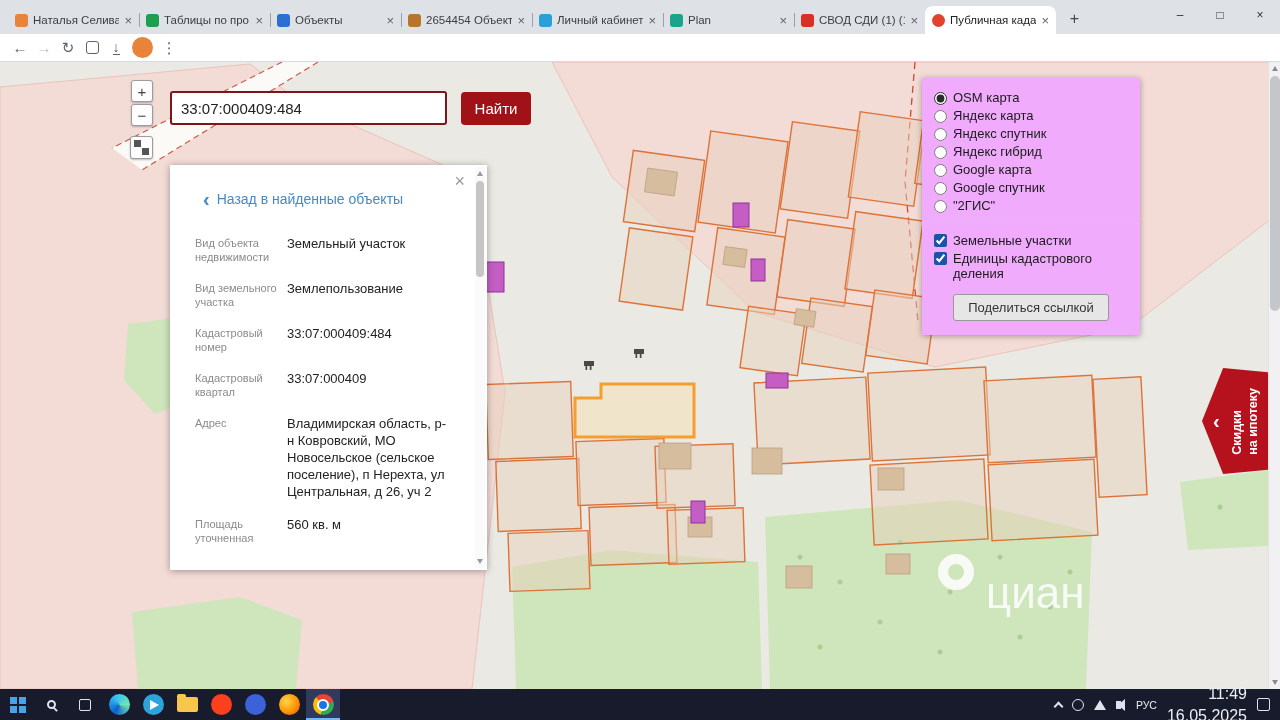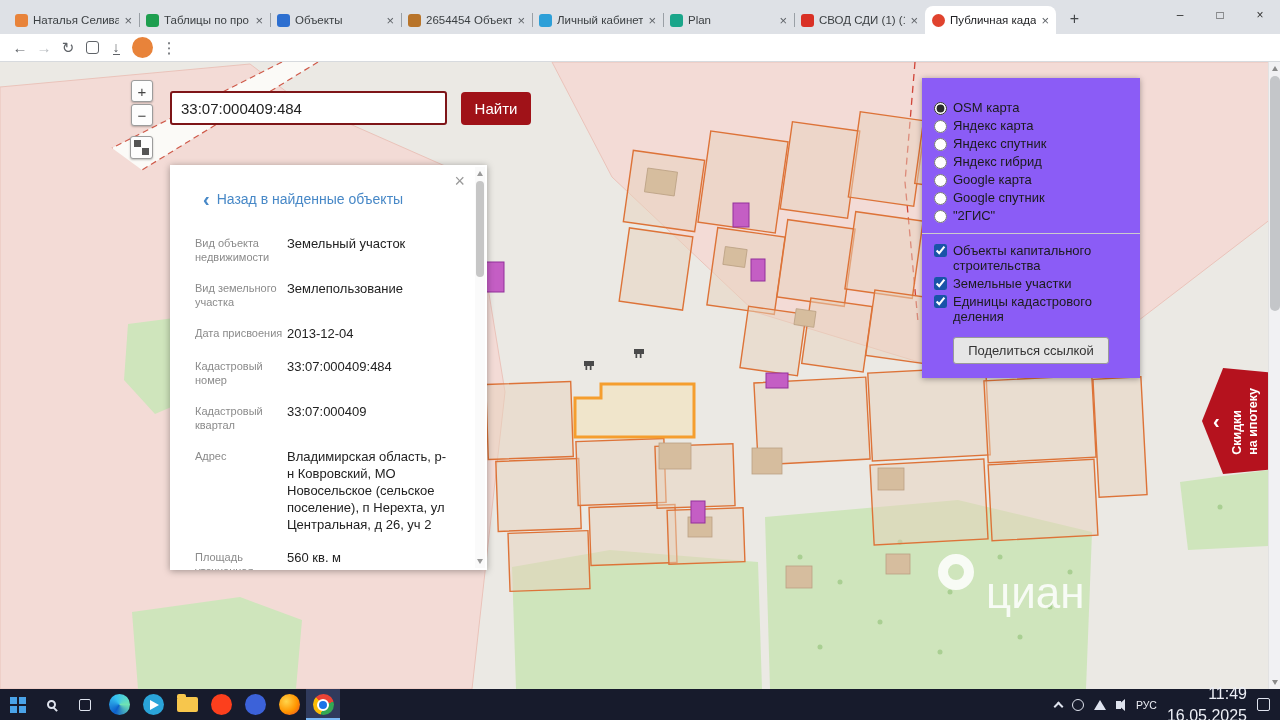--- a/index.html
+++ b/index.html
@@ -59,21 +59,21 @@
 .frow{display:flex;padding:8px 0}
 .flabel{width:92px;flex:none;font-size:11px;color:#8b8b8b;line-height:13.5px;padding-top:2px}
 .fvalue{flex:1;font-size:13px;color:#222;line-height:17px}
 .panel-scroll{position:absolute;right:2px;top:2px;bottom:2px;width:10px;background:#fafafa}
 .panel-thumb{position:absolute;left:1px;top:14px;width:8px;height:96px;background:#c6c6c6;border-radius:4px}
 .scroll-arrow{position:absolute;left:2px;width:0;height:0;border-left:3.5px solid transparent;border-right:3.5px solid transparent}
 .scroll-arrow.up{top:4px;border-bottom:5px solid #9a9a9a}
 .scroll-arrow.down{bottom:4px;border-top:5px solid #9a9a9a}
 
 
-.layers-panel{position:absolute;left:922px;top:16px;width:218px;background:#8b5cf6;z-index:3;box-shadow:0 1px 6px rgba(0,0,0,.35);padding:20px 12px 12px;font-size:13px;color:#1b1b1b}
+.layers-panel{position:absolute;left:922px;top:16px;width:218px;background:#f0abfc;z-index:3;box-shadow:0 1px 6px rgba(0,0,0,.35);padding:10px 12px 12px;font-size:13px;color:#1b1b1b}
 .opt-row{display:flex;align-items:center;gap:6px;margin:2px 0;line-height:16px}
 .opt-row input{accent-color:#2b2b2b;width:13px;height:13px;flex:none}
 .chk-row{display:flex;align-items:flex-start;gap:6px;margin:3px 0;line-height:15px}
 .chk-row input{accent-color:#1a53a8;width:13px;height:13px;flex:none;margin-top:1px}
 .layers-divider{border:none;border-top:1px solid #ccc;margin:9px -12px}
 .zones-select{flex:1;height:20px;font-size:12.5px;font-family:"Liberation Sans",sans-serif;color:#222}
 .share-btn{display:block;margin:13px auto 2px;padding:5px 14px;font-size:13px;color:#333;background:#e6e6e6;border:1px solid #999;border-radius:3px;font-family:"Liberation Sans",sans-serif}
 
 
 .ribbon{position:absolute;right:12px;top:306px;width:66px;height:106px;background:#b5121e;z-index:2;clip-path:polygon(100% 4%,100% 96%,32% 100%,0 50%,32% 0);display:flex;align-items:center;justify-content:flex-end;padding-right:7px}
@@ -302,24 +302,20 @@
       <div class="fields">
         <div class="frow">
           <div class="flabel">Вид объекта недвижимости</div>
           <div class="fvalue">Земельный участок</div>
         </div>
         <div class="frow">
           <div class="flabel">Вид земельного участка</div>
           <div class="fvalue">Землепользование</div>
         </div>
         <div class="frow">
-          <div class="flabel">Дата присвоения</div>
-          <div class="fvalue">2013-12-04</div>
-        </div>
-        <div class="frow">
           <div class="flabel">Кадастровый номер</div>
           <div class="fvalue">33:07:000409:484</div>
         </div>
         <div class="frow">
           <div class="flabel">Кадастровый квартал</div>
           <div class="fvalue">33:07:000409</div>
         </div>
         <div class="frow">
           <div class="flabel">Адрес</div>
           <div class="fvalue">Владимирская область, р-н Ковровский, МО Новосельское (сельское поселение), п Нерехта, ул Центральная, д 26, уч 2</div>
@@ -360,24 +356,20 @@
       </label>
       <label class="opt-row">
         <input type="radio" name="base" style="">
         <span>Google спутник</span>
       </label>
       <label class="opt-row">
         <input type="radio" name="base" style="">
         <span>"2ГИС"</span>
       </label>
       <hr class="layers-divider">
-      <label class="chk-row">
-        <input type="checkbox" checked="" style="">
-        <span>Объекты капитального строительства</span>
-      </label>
       <label class="chk-row">
         <input type="checkbox" checked="" style="">
         <span>Земельные участки</span>
       </label>
       <label class="chk-row">
         <input type="checkbox" checked="" style="">
         <span>Единицы кадастрового деления</span>
       </label>
       <button class="share-btn">Поделиться ссылкой</button>
     </div>

